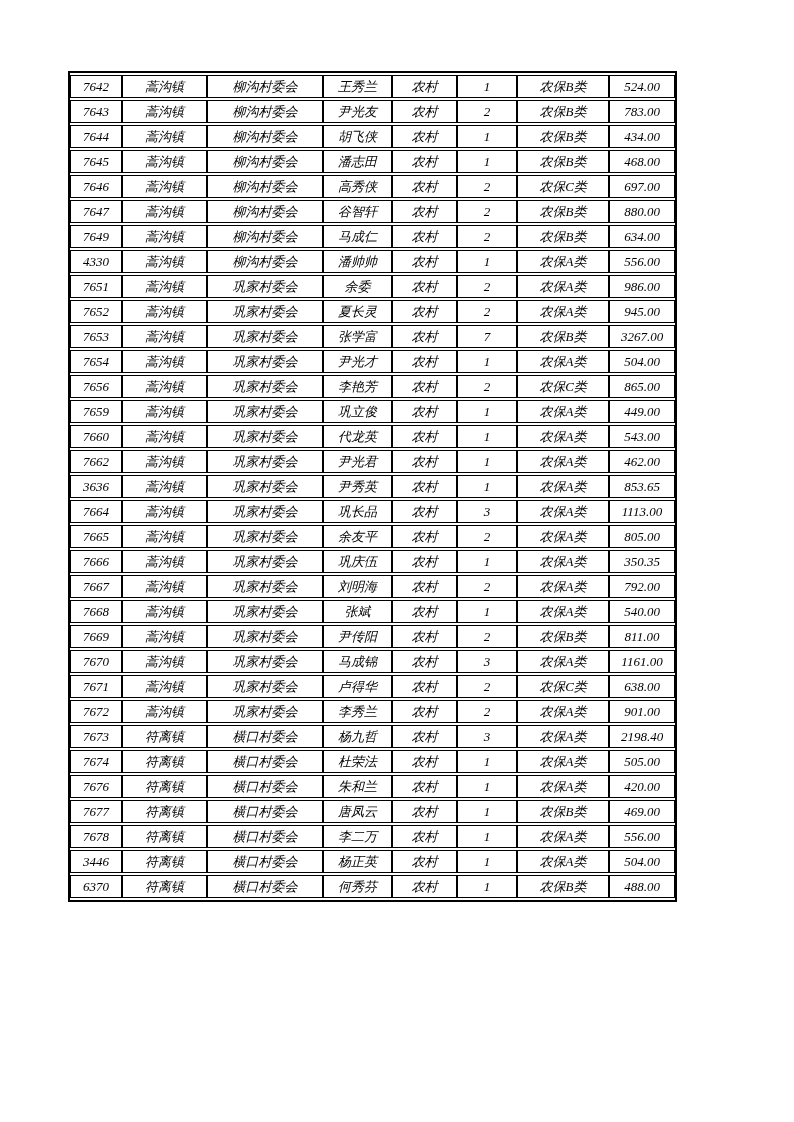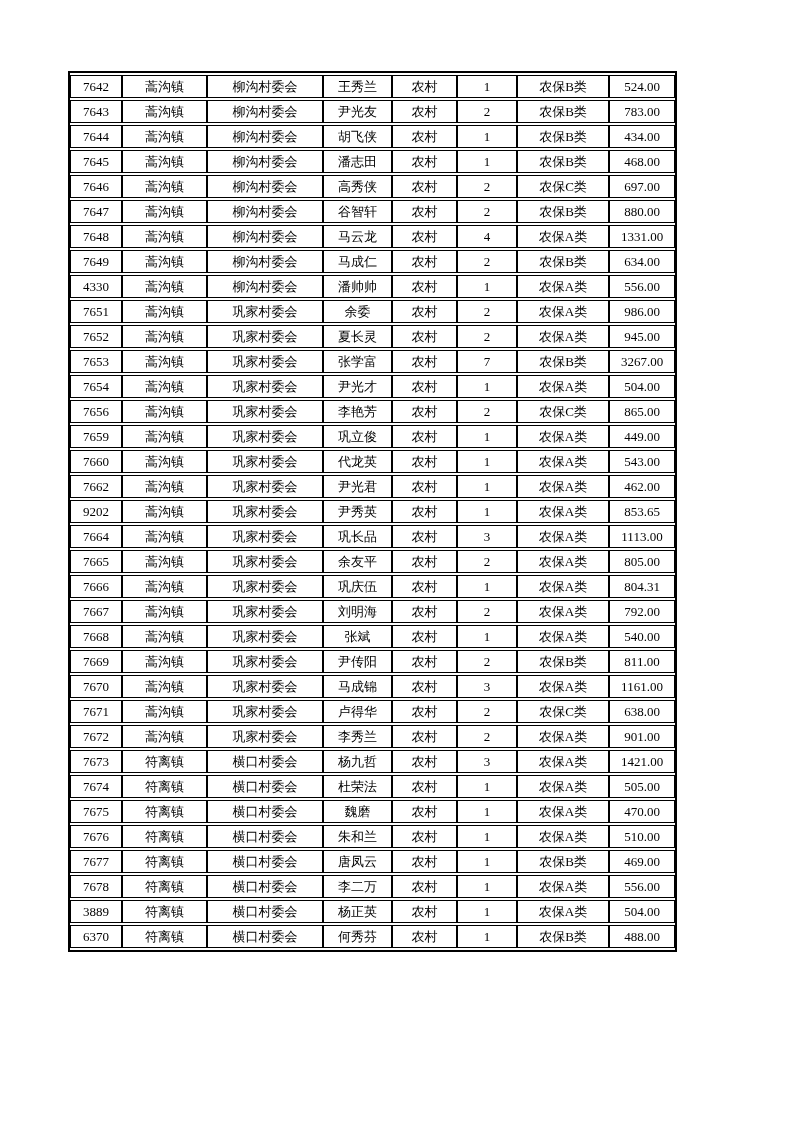--- a/index.html
+++ b/index.html
@@ -13,20 +13,21 @@
     font-family: "Liberation Serif", "DejaVu Serif", serif;
     color: #000000;
     position: relative;
     overflow: hidden;
   }
   .sheet {
     position: relative;
     width: 794px;
     height: 1122px;
     background: #ffffff;
+    font-style: italic;
   }
   .table-wrap {
     position: absolute;
     left: 68px;
     top: 71px;
     border: 2px solid #000000;
     background: #ffffff;
   }
   table.data-table {
     border-collapse: separate;
@@ -126,30 +127,20 @@
     <td>7647</td>
     <td>蒿沟镇</td>
     <td>柳沟村委会</td>
     <td>谷智轩</td>
     <td>农村</td>
     <td>2</td>
     <td>农保B类</td>
     <td>880.00</td>
   </tr>
           <tr>
-    <td>7648</td>
-    <td>蒿沟镇</td>
-    <td>柳沟村委会</td>
-    <td>马云龙</td>
-    <td>农村</td>
-    <td>4</td>
-    <td>农保A类</td>
-    <td>1331.00</td>
-  </tr>
-          <tr>
     <td>7649</td>
     <td>蒿沟镇</td>
     <td>柳沟村委会</td>
     <td>马成仁</td>
     <td>农村</td>
     <td>2</td>
     <td>农保B类</td>
     <td>634.00</td>
   </tr>
           <tr>
@@ -236,21 +227,21 @@
     <td>7662</td>
     <td>蒿沟镇</td>
     <td>巩家村委会</td>
     <td>尹光君</td>
     <td>农村</td>
     <td>1</td>
     <td>农保A类</td>
     <td>462.00</td>
   </tr>
           <tr>
-    <td>9202</td>
+    <td>3636</td>
     <td>蒿沟镇</td>
     <td>巩家村委会</td>
     <td>尹秀英</td>
     <td>农村</td>
     <td>1</td>
     <td>农保A类</td>
     <td>853.65</td>
   </tr>
           <tr>
     <td>7664</td>
@@ -273,21 +264,21 @@
     <td>805.00</td>
   </tr>
           <tr>
     <td>7666</td>
     <td>蒿沟镇</td>
     <td>巩家村委会</td>
     <td>巩庆伍</td>
     <td>农村</td>
     <td>1</td>
     <td>农保A类</td>
-    <td>804.31</td>
+    <td>350.35</td>
   </tr>
           <tr>
     <td>7667</td>
     <td>蒿沟镇</td>
     <td>巩家村委会</td>
     <td>刘明海</td>
     <td>农村</td>
     <td>2</td>
     <td>农保A类</td>
     <td>792.00</td>
@@ -343,51 +334,41 @@
     <td>901.00</td>
   </tr>
           <tr>
     <td>7673</td>
     <td>符离镇</td>
     <td>横口村委会</td>
     <td>杨九哲</td>
     <td>农村</td>
     <td>3</td>
     <td>农保A类</td>
-    <td>1421.00</td>
+    <td>2198.40</td>
   </tr>
           <tr>
     <td>7674</td>
     <td>符离镇</td>
     <td>横口村委会</td>
     <td>杜荣法</td>
     <td>农村</td>
     <td>1</td>
     <td>农保A类</td>
     <td>505.00</td>
   </tr>
           <tr>
-    <td>7675</td>
-    <td>符离镇</td>
-    <td>横口村委会</td>
-    <td>魏磨</td>
-    <td>农村</td>
-    <td>1</td>
-    <td>农保A类</td>
-    <td>470.00</td>
-  </tr>
-          <tr>
     <td>7676</td>
     <td>符离镇</td>
     <td>横口村委会</td>
     <td>朱和兰</td>
     <td>农村</td>
     <td>1</td>
     <td>农保A类</td>
-    <td>510.00</td>
+    <td>420.00</td>
   </tr>
           <tr>
     <td>7677</td>
     <td>符离镇</td>
     <td>横口村委会</td>
     <td>唐凤云</td>
     <td>农村</td>
     <td>1</td>
     <td>农保B类</td>
     <td>469.00</td>
@@ -396,21 +377,21 @@
     <td>7678</td>
     <td>符离镇</td>
     <td>横口村委会</td>
     <td>李二万</td>
     <td>农村</td>
     <td>1</td>
     <td>农保A类</td>
     <td>556.00</td>
   </tr>
           <tr>
-    <td>3889</td>
+    <td>3446</td>
     <td>符离镇</td>
     <td>横口村委会</td>
     <td>杨正英</td>
     <td>农村</td>
     <td>1</td>
     <td>农保A类</td>
     <td>504.00</td>
   </tr>
           <tr>
     <td>6370</td>

